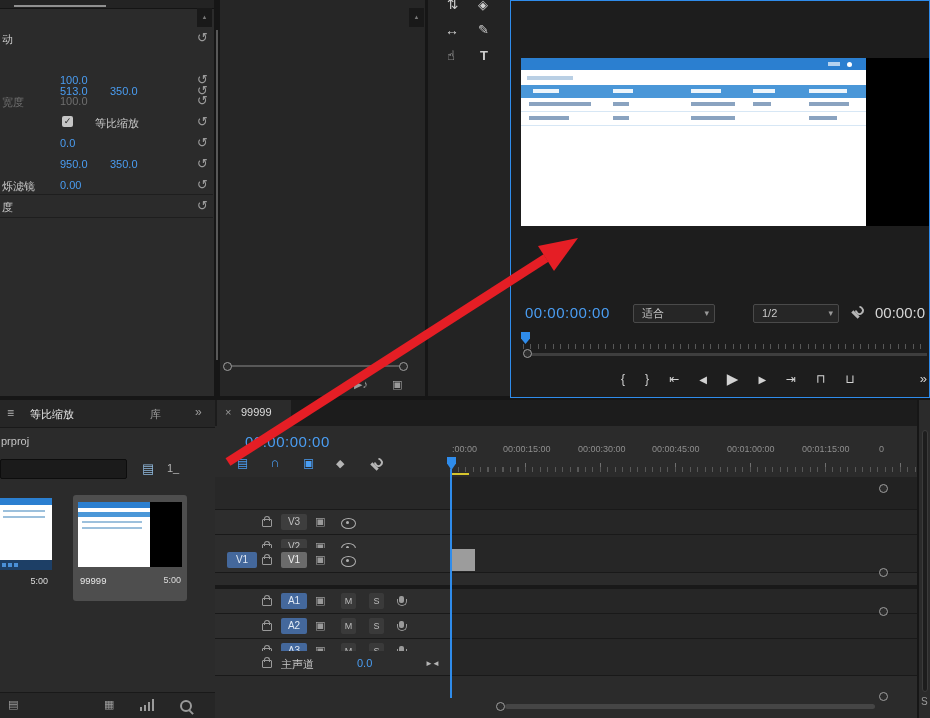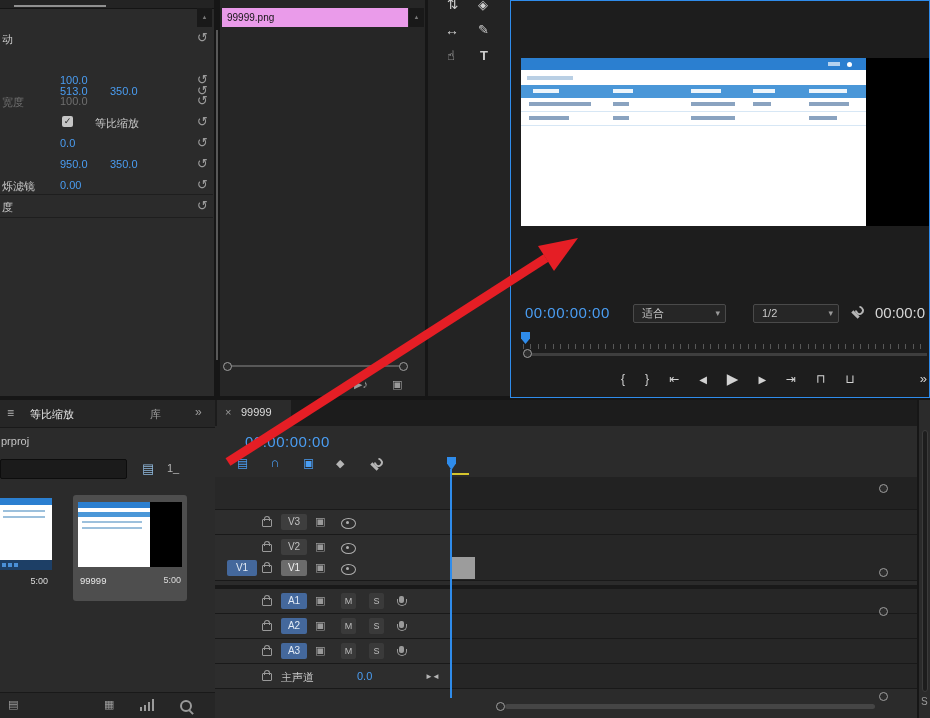--- a/index.html
+++ b/index.html
@@ -107,21 +107,20 @@
     <div class="ec-row" style="top:196px;">
       <span class="ec-label">度</span>
       <span class="ec-reset">↺</span>
     </div>
     <div class="ec-div" style="top:217px;"></div>
   </div>
 
   <div class="abs" style="left:216px;top:30px;width:2px;height:330px;background:#8f8f8f;opacity:.55;"></div>
 
   <div class="panel" style="left:220px;top:0;width:205px;height:396px;background:#262626;">
-    <div style="position:absolute;left:2px;top:8px;width:186px;height:19px;background:#ea9bea;color:#141414;font-size:10px;line-height:19px;padding-left:5px;box-sizing:border-box;white-space:nowrap;overflow:hidden;cursor:pointer;">99999.png</div>
     <div class="abs" style="left:189px;top:8px;width:15px;height:19px;background:#191919;color:#777;font-size:6px;text-align:center;line-height:19px;">▲</div>
     <div class="abs" style="left:8px;top:365px;width:172px;height:2px;background:#585858;"></div>
     <div class="circle" style="left:3px;top:362px;"></div>
     <div class="circle" style="left:179px;top:362px;"></div>
     <span class="icon" style="left:134px;top:378px;font-size:11px;color:#9a9a9a;">▶♪</span>
     <span class="icon" style="left:172px;top:378px;font-size:11px;color:#9a9a9a;">▣</span>
   </div>
 
   <div class="panel" style="left:428px;top:0;width:82px;height:396px;background:#232323;">
     <span class="icon" style="left:19px;top:-4px;font-size:14px;color:#cfcfcf;">⇅</span>
@@ -156,21 +155,21 @@
       <div class="abs" style="left:0;top:54px;width:345px;height:13px;background:#fff;border-bottom:1px solid #d7e7f5;">
         <div class="abs" style="left:8px;top:4px;width:40px;height:4px;background:#8aa3c0;"></div>
         <div class="abs" style="left:92px;top:4px;width:16px;height:4px;background:#8aa3c0;"></div>
         <div class="abs" style="left:170px;top:4px;width:44px;height:4px;background:#8aa3c0;"></div>
         <div class="abs" style="left:288px;top:4px;width:28px;height:4px;background:#8aa3c0;"></div>
       </div>
     </div>
     <div class="abs" style="left:355px;top:57px;width:64px;height:168px;background:#000;"></div>
 
     <span class="abs blue" style="left:14px;top:303px;font-size:15px;letter-spacing:.5px;cursor:text;">00:00:00:00</span>
-    <div class="ddl" style="left:122px;top:303px;width:93px;">
+    <div class="ddl" style="left:122px;top:303px;width:82px;">
       <span>适合</span>
       <span class="caret">▾</span>
     </div>
     <div class="ddl" style="left:242px;top:303px;width:86px;">
       <span>1/2</span>
       <span class="caret">▾</span>
     </div>
     <div class="wrenchico" style="left:338px;top:306px;"></div>
     <span class="abs" style="left:364px;top:303px;width:54px;overflow:hidden;font-size:15px;color:#d6d6d6;white-space:nowrap;">00:00:0</span>
 
@@ -253,20 +252,31 @@
       </div>
     </div>
     <span class="abs blue" style="left:30px;top:33px;font-size:15px;letter-spacing:.5px;cursor:text;">00:00:00:00</span>
 
     <span class="icon" style="left:22px;top:56px;font-size:12px;color:#4a9df2;">▤</span>
     <span class="icon" style="left:55px;top:55px;font-size:13px;font-weight:bold;color:#4a9df2;">∩</span>
     <span class="icon" style="left:88px;top:56px;font-size:12px;color:#4a9df2;">▣</span>
     <span class="icon" style="left:121px;top:57px;font-size:11px;color:#b5b5b5;">◆</span>
     <div class="wrenchico" style="left:153px;top:59px;"></div>
 
+    <div class="abs" style="left:235px;top:43px;width:467px;height:30px;cursor:pointer;">
+      <span class="ruler-label" style="left:2px;">:00:00</span>
+      <span class="ruler-label" style="left:53px;">00:00:15:00</span>
+      <span class="ruler-label" style="left:128px;">00:00:30:00</span>
+      <span class="ruler-label" style="left:202px;">00:00:45:00</span>
+      <span class="ruler-label" style="left:277px;">00:01:00:00</span>
+      <span class="ruler-label" style="left:352px;">00:01:15:00</span>
+      <span class="ruler-label" style="left:429px;">0</span>
+      <div class="tick-major" style="left:0;top:20px;width:467px;"></div>
+      <div class="tick-minor" style="left:0;top:24px;width:467px;"></div>
+    </div>
     <div class="abs" style="left:236px;top:73px;width:18px;height:2px;background:#d6c52d;"></div>
 
     <div class="abs" style="left:232px;top:57px;width:9px;height:13px;background:#2f8ceb;clip-path:polygon(0 0,100% 0,100% 50%,50% 100%,0 50%);z-index:5;"></div>
     <div class="abs" style="left:235px;top:69px;width:2px;height:229px;background:#2f8ceb;z-index:5;"></div>
 
     <div class="trow" style="top:77px;height:33px;">
       <div class="hd" style="background:#282828;"></div>
         <div class="ct" style="background:#222;"></div>
     </div>
 
@@ -283,21 +293,21 @@
     <div class="trow" style="top:135px;height:25px;">
       <div class="hd">
         <div class="lockico" style="left:47px;top:9px;"></div>
         <div class="badge" style="left:66px;top:4px;">V2</div>
         <span class="icon" style="left:100px;top:5px;font-size:11px;color:#9a9a9a;">▣</span>
         <div class="eyeico" style="left:126px;top:8px;"></div>
       </div>
       <div class="ct"></div>
     </div>
 
-    <div class="trow" style="top:156px;height:25px;">
+    <div class="trow" style="top:148px;height:25px;">
       <div class="hd">
         <div class="badge bluebg" style="left:12px;top:4px;width:30px;">V1</div>
         <div class="lockico" style="left:47px;top:9px;"></div>
         <div class="badge activebg" style="left:66px;top:4px;">V1</div>
         <span class="icon" style="left:100px;top:5px;font-size:11px;color:#9a9a9a;">▣</span>
         <div class="eyeico" style="left:126px;top:8px;"></div>
       </div>
       <div class="ct">
         <div class="abs" style="left:1px;top:1px;width:23px;height:22px;background:#9c9c9c;cursor:grab;"></div>
       </div>
@@ -334,21 +344,21 @@
         <div class="lockico" style="left:47px;top:9px;"></div>
         <div class="badge bluebg" style="left:66px;top:4px;">A3</div>
         <span class="icon" style="left:100px;top:5px;font-size:11px;color:#9a9a9a;">▣</span>
         <div class="mbtn" style="left:126px;top:4px;">M</div>
         <div class="mbtn" style="left:154px;top:4px;">S</div>
         <div class="micico" style="left:184px;top:7px;"></div>
       </div>
       <div class="ct"></div>
     </div>
 
-    <div class="trow" style="top:264px;height:25px;">
+    <div class="trow" style="top:251px;height:25px;">
       <div class="hd">
         <div class="lockico" style="left:47px;top:9px;"></div>
         <span class="abs" style="left:66px;top:6px;font-size:11px;color:#c8c8c8;">主声道</span>
         <span class="abs blue" style="left:142px;top:6px;font-size:11px;cursor:ew-resize;">0.0</span>
         <span class="icon" style="left:210px;top:8px;font-size:8px;letter-spacing:-1px;">►◄</span>
       </div>
       <div class="ct"></div>
     </div>
 
     <div class="circle" style="left:664px;top:84px;"></div>

